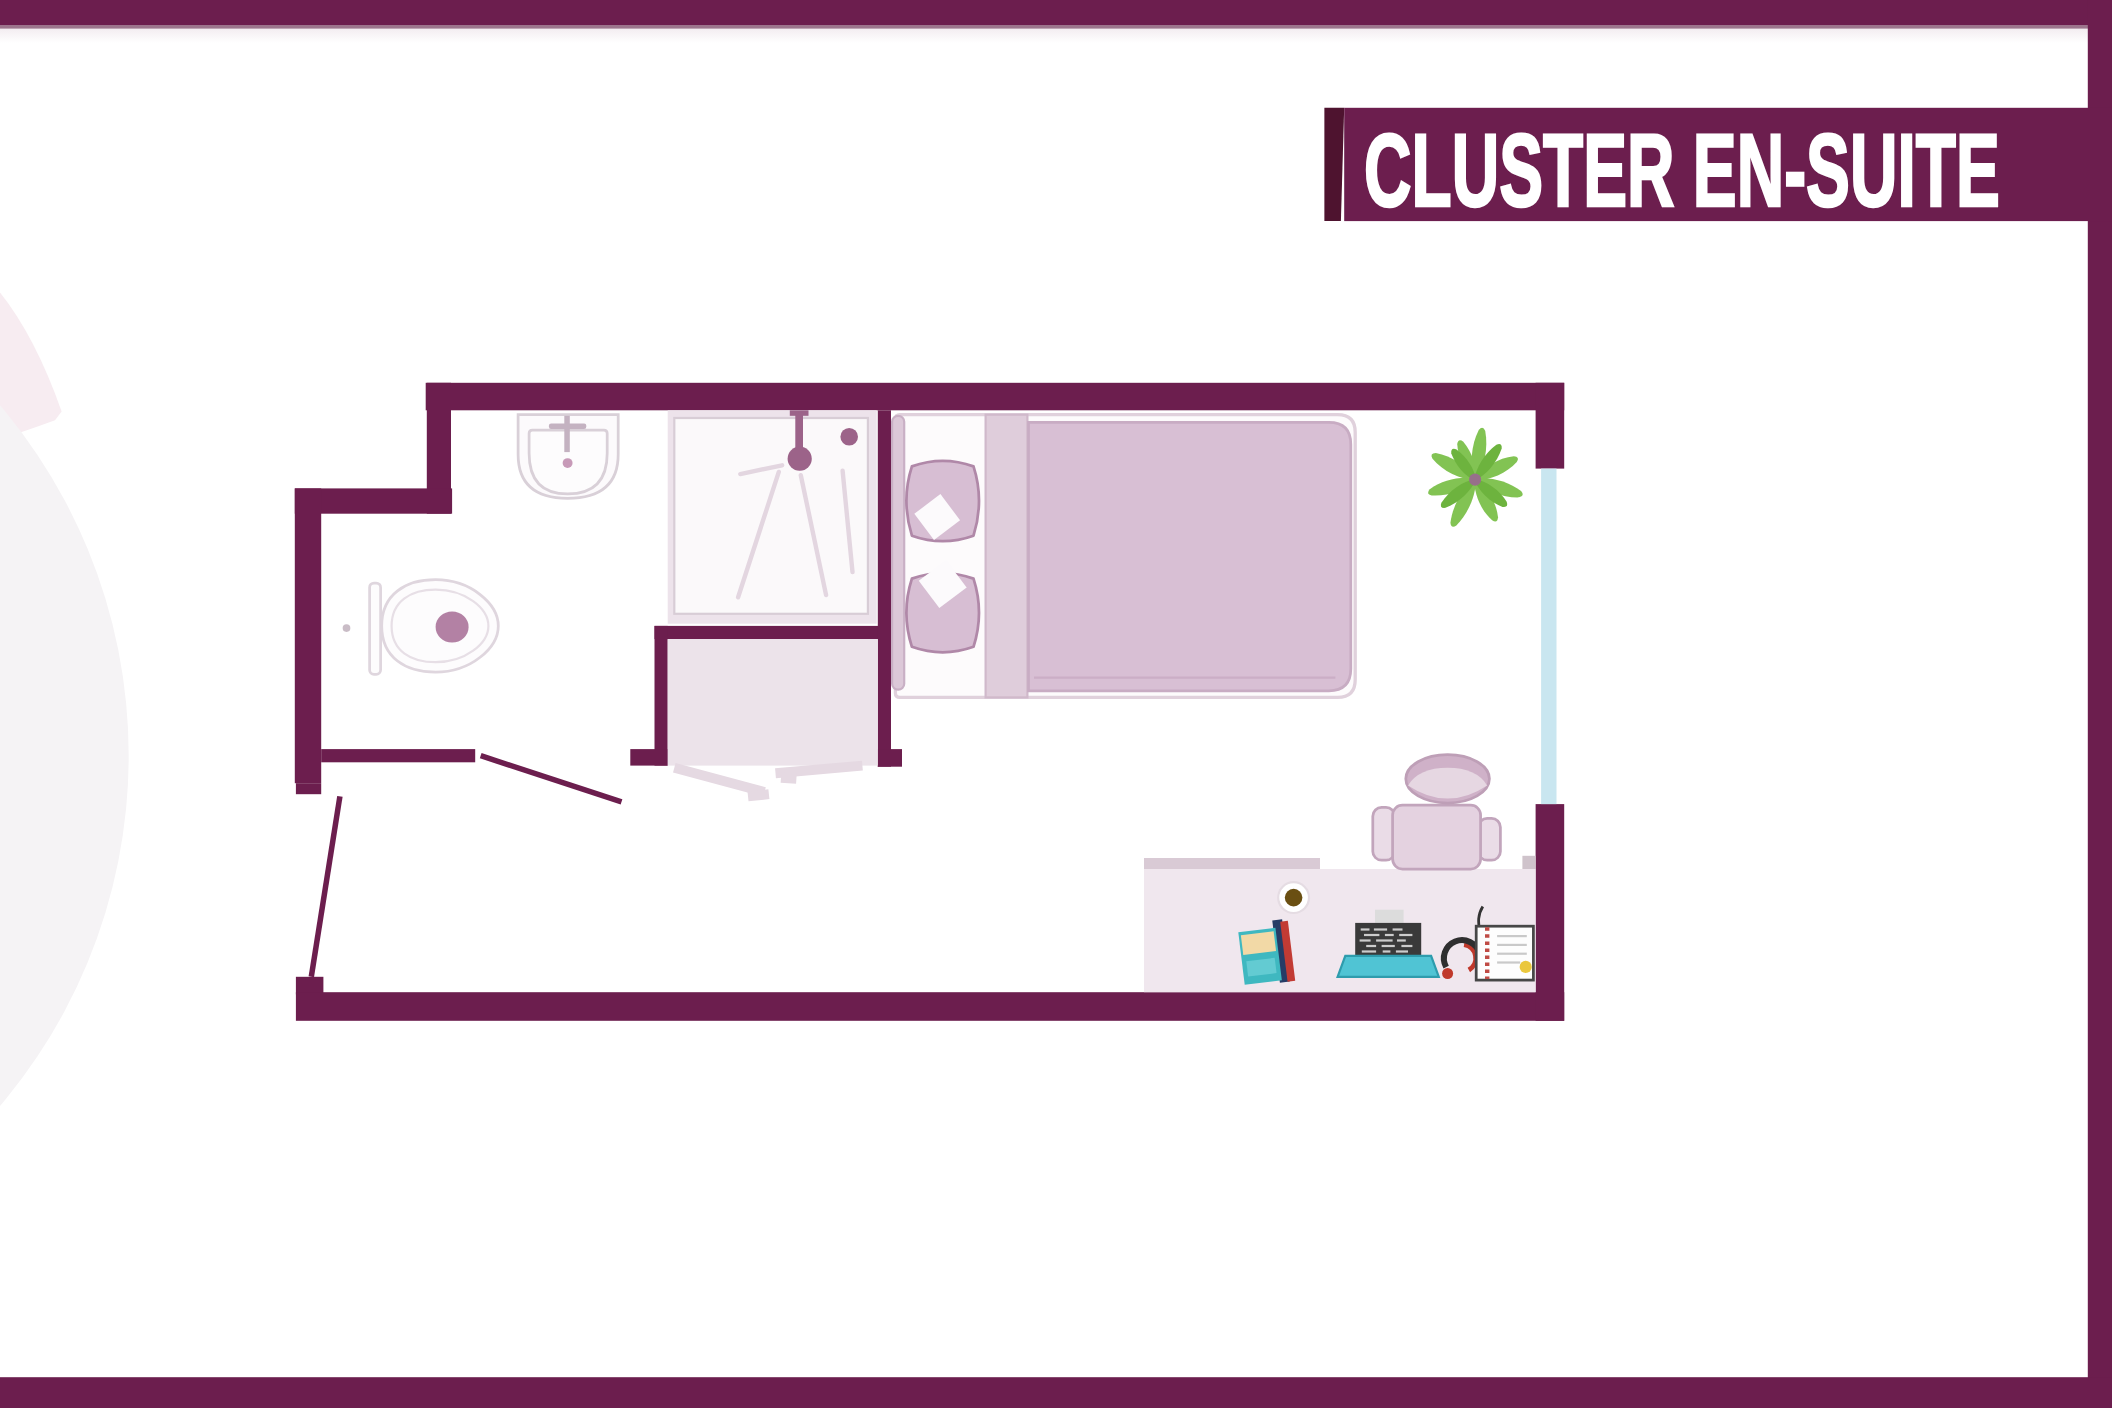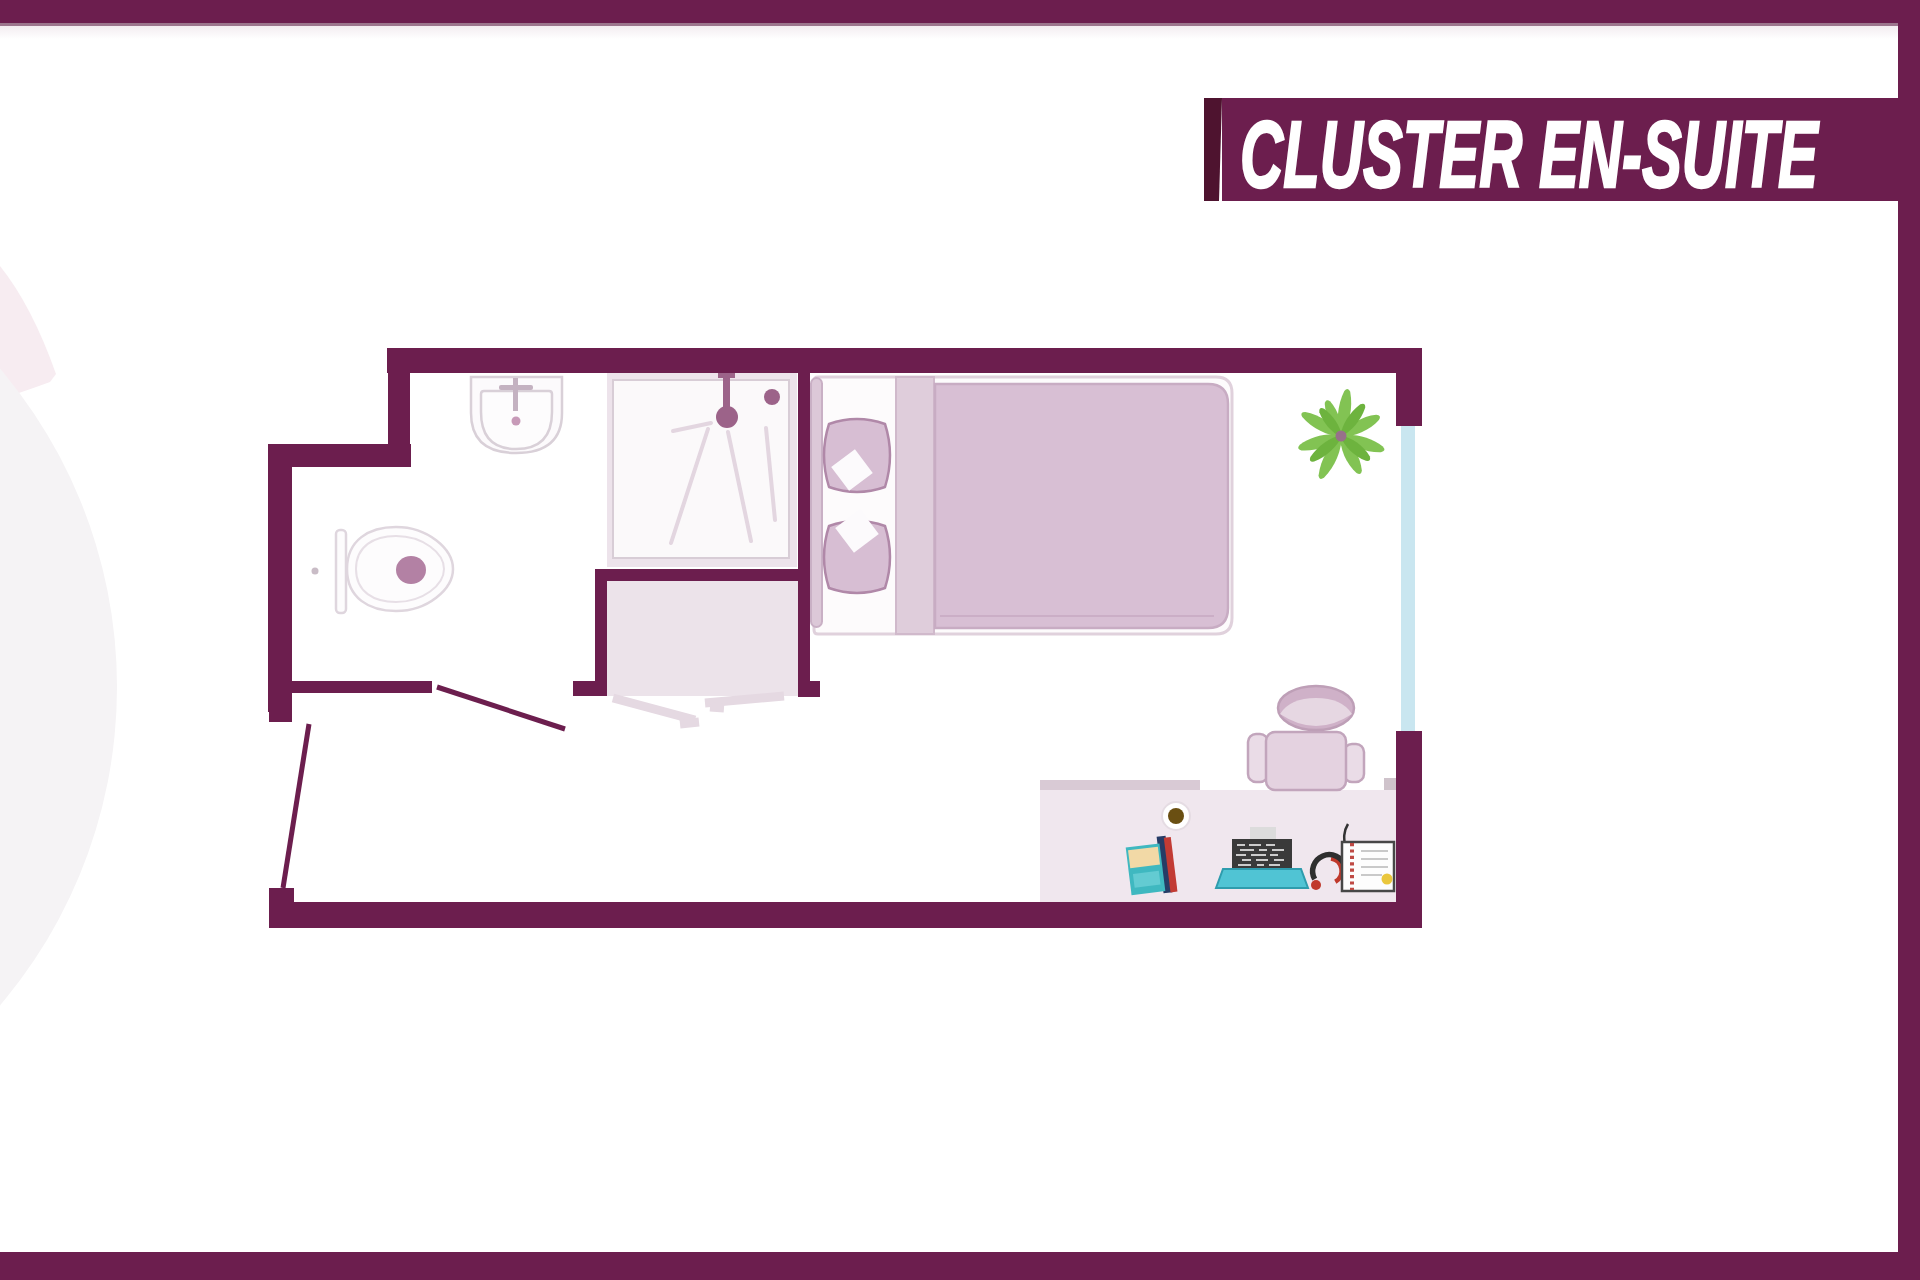--- a/index.html
+++ b/index.html
@@ -1,17 +1,17 @@
 <!DOCTYPE html>
 <html><head>
 <meta charset="utf-8">
 <style>
   html,body{margin:0;padding:0;background:#ffffff;}
   #page{position:relative;width:1920px;height:1280px;overflow:hidden;background:#f0abfc;
-        font-family:"Liberation Sans", sans-serif;font-style:italic;}
+        font-family:"Liberation Sans", sans-serif;}
   svg{display:block;}
 </style>
 </head>
 <body>
 <div id="page">
 <svg width="1920" height="1280" viewBox="0 0 1920 1280" xmlns="http://www.w3.org/2000/svg">
 
 <rect x="0" y="0" width="1920" height="1280" fill="#ffffff"></rect>
 
 <path d="M0,266 Q32,306 56,374 L50,382 Q20,393 0,399 Z" fill="#f7ecf1"></path>

